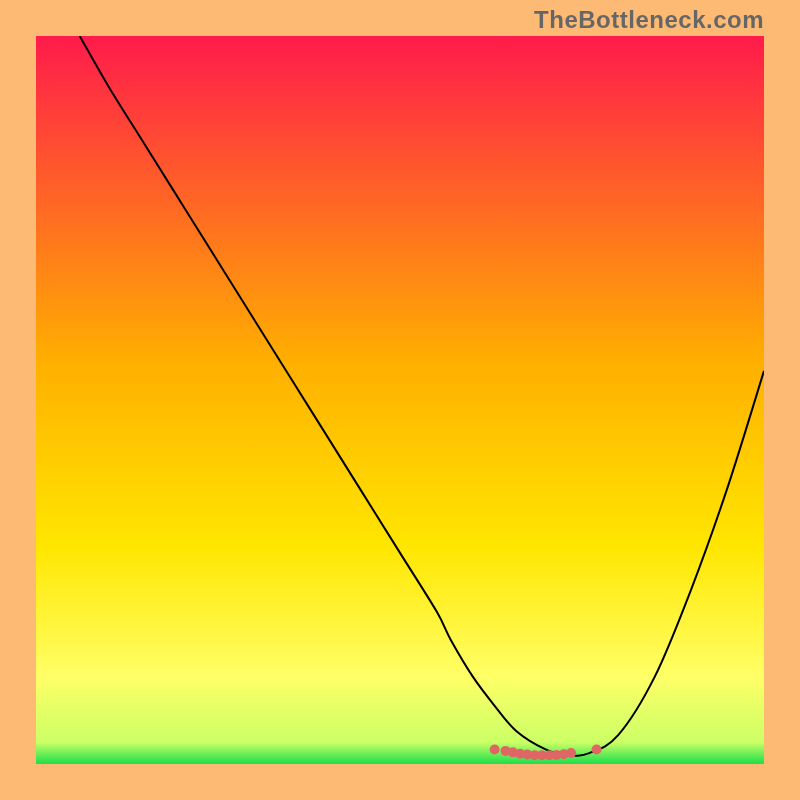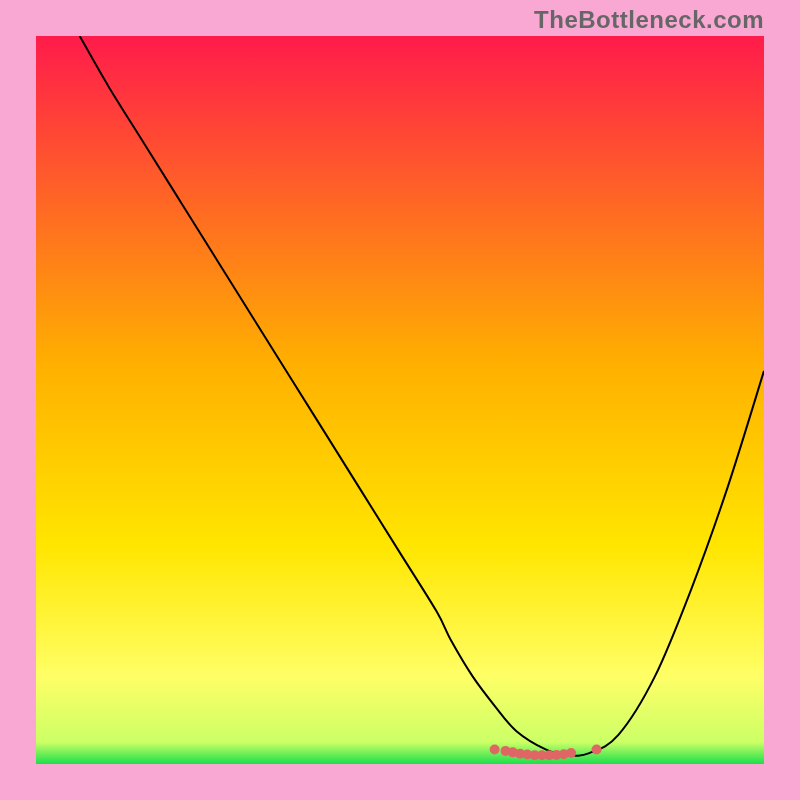--- a/index.html
+++ b/index.html
@@ -7,21 +7,21 @@
     padding: 0;
     width: 800px;
     height: 800px;
     background: #000;
     overflow: hidden;
   }
   .container {
     position: relative;
     width: 800px;
     height: 800px;
-    background: #f9a8d4;
+    background: #fdba74;
   }
   .plot-area {
     position: absolute;
     left: 36px;
     top: 36px;
     width: 728px;
     height: 728px;
   }
   .watermark {
     position: absolute;

